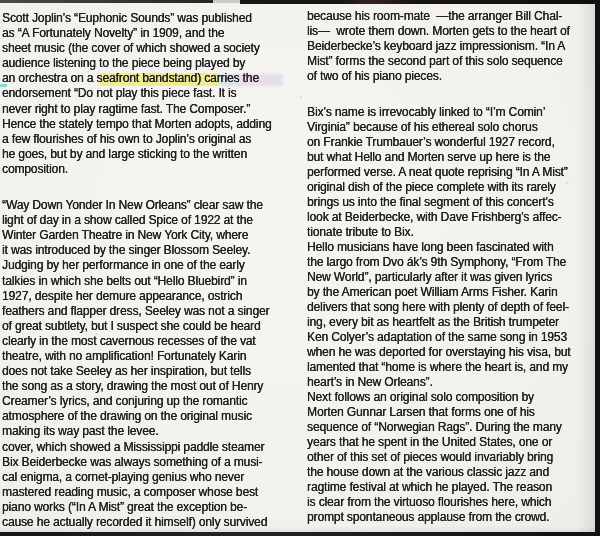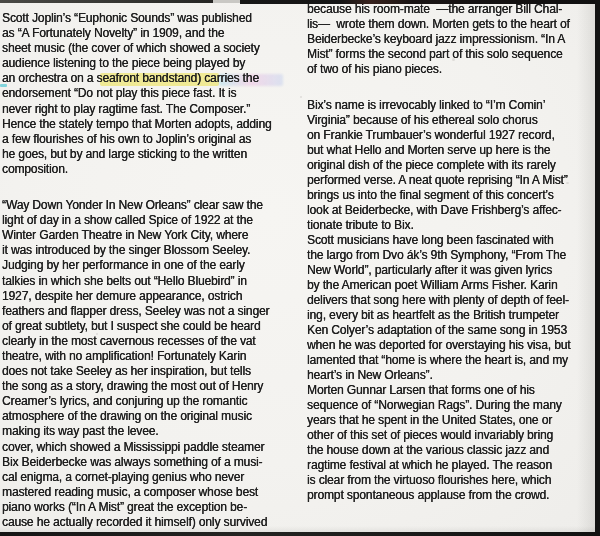--- a/index.html
+++ b/index.html
@@ -13,21 +13,21 @@
   .col .para{margin:0;}
   .col .para.gap-before{margin-top:21px;}
   .line{
     white-space:pre;
     font-size:12px;
     letter-spacing:-0.12px;
     text-shadow:0.25px 0 0 rgba(35,35,35,0.85), 0 0 0.6px rgba(45,45,45,0.5);
   }
   .col-left{left:2px;top:11px;width:294px;}
   .col-left .line{line-height:15.1px;}
-  .col-right{left:307px;top:2px;width:287px;}
+  .col-right{left:307px;top:9px;width:287px;}
   .col-right .line{line-height:15px;}
 
   
   .top-bar-left{position:absolute;left:0;top:0;width:213px;height:3px;background:linear-gradient(to right,#4a4a46,#262624);}
   .top-bar-notch{position:absolute;left:213px;top:0;width:27px;height:3px;background:#c9c8c4;}
   .top-bar-right{position:absolute;left:240px;top:0;width:360px;height:4px;
     background:linear-gradient(to right,#171717 0%,#151515 28%,#38221d 36%,#191414 48%,#101010 100%);}
   .right-bar{position:absolute;right:0;top:0;width:5px;height:536px;background:#131313;}
   .bottom-bar{position:absolute;left:0;bottom:0;width:600px;height:4px;
     background:linear-gradient(to right,#141414 0%,#242422 40%,#1a1a19 70%,#111 100%);}
@@ -112,39 +112,40 @@
         <div class="line">lis—  wrote them down. Morten gets to the heart of</div>
         <div class="line">Beiderbecke’s keyboard jazz impressionism. “In A</div>
         <div class="line">Mist” forms the second part of this solo sequence</div>
         <div class="line">of two of his piano pieces.</div>
       </div>
       <div class="para gap-before">
         <div class="line">Bix’s name is irrevocably linked to “I’m Comin’</div>
         <div class="line">Virginia” because of his ethereal solo chorus</div>
         <div class="line">on Frankie Trumbauer’s wonderful 1927 record,</div>
         <div class="line">but what Hello and Morten serve up here is the</div>
+        <div class="line">performed verse. A neat quote reprising “In A Mist”</div>
         <div class="line">original dish of the piece complete with its rarely</div>
-        <div class="line">performed verse. A neat quote reprising “In A Mist”</div>
         <div class="line">brings us into the final segment of this concert’s</div>
         <div class="line">look at Beiderbecke, with Dave Frishberg’s affec-</div>
         <div class="line">tionate tribute to Bix.</div>
       </div>
       <div class="para">
-        <div class="line">Scott musicians have long been fascinated with</div>
+        <div class="line">Hello musicians have long been fascinated with</div>
         <div class="line">the largo from Dvo ák’s 9th Symphony, “From The</div>
         <div class="line">New World”, particularly after it was given lyrics</div>
         <div class="line">by the American poet William Arms Fisher. Karin</div>
         <div class="line">delivers that song here with plenty of depth of feel-</div>
         <div class="line">ing, every bit as heartfelt as the British trumpeter</div>
         <div class="line">Ken Colyer’s adaptation of the same song in 1953</div>
         <div class="line">when he was deported for overstaying his visa, but</div>
         <div class="line">lamented that “home is where the heart is, and my</div>
         <div class="line">heart’s in New Orleans”.</div>
       </div>
       <div class="para">
+        <div class="line">Next follows an original solo composition by</div>
         <div class="line">Morten Gunnar Larsen that forms one of his</div>
         <div class="line">sequence of “Norwegian Rags”. During the many</div>
         <div class="line">years that he spent in the United States, one or</div>
         <div class="line">other of this set of pieces would invariably bring</div>
         <div class="line">the house down at the various classic jazz and</div>
         <div class="line">ragtime festival at which he played. The reason</div>
         <div class="line">is clear from the virtuoso flourishes here, which</div>
         <div class="line">prompt spontaneous applause from the crowd.</div>
       </div>
     </div>

